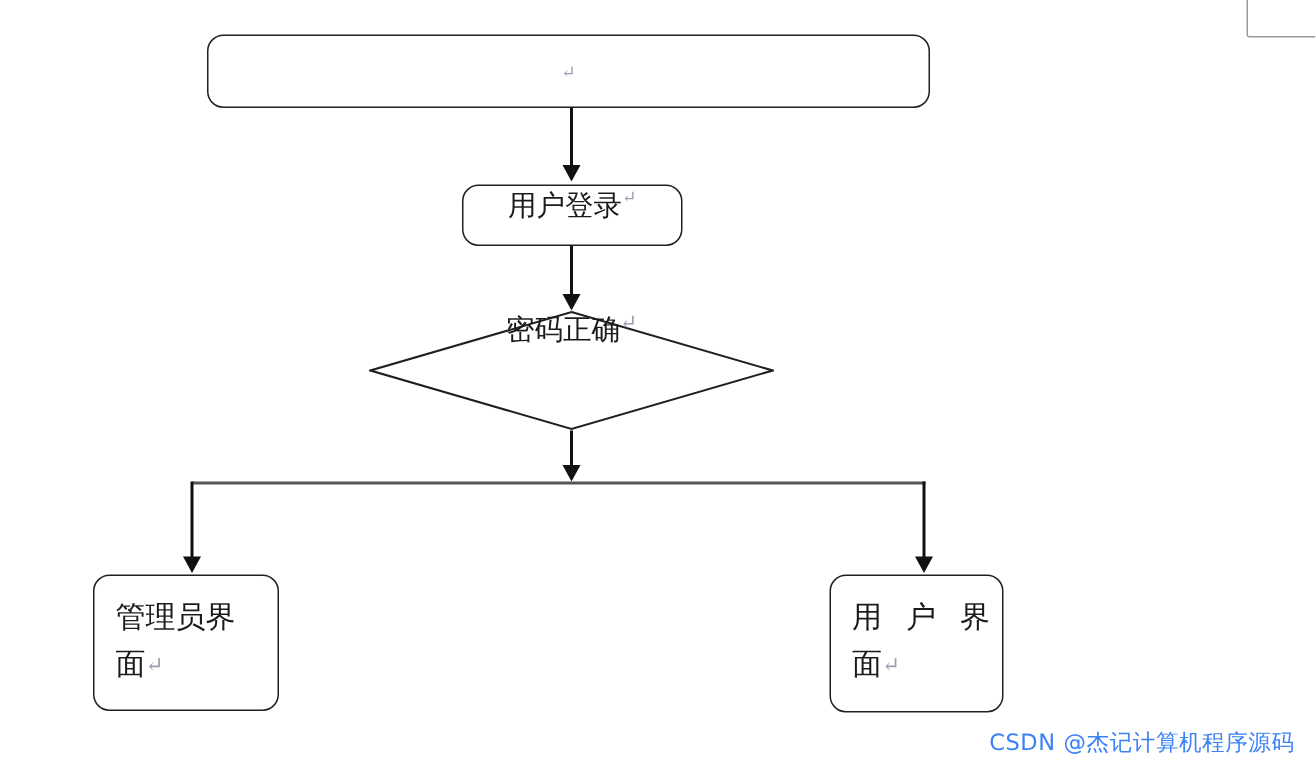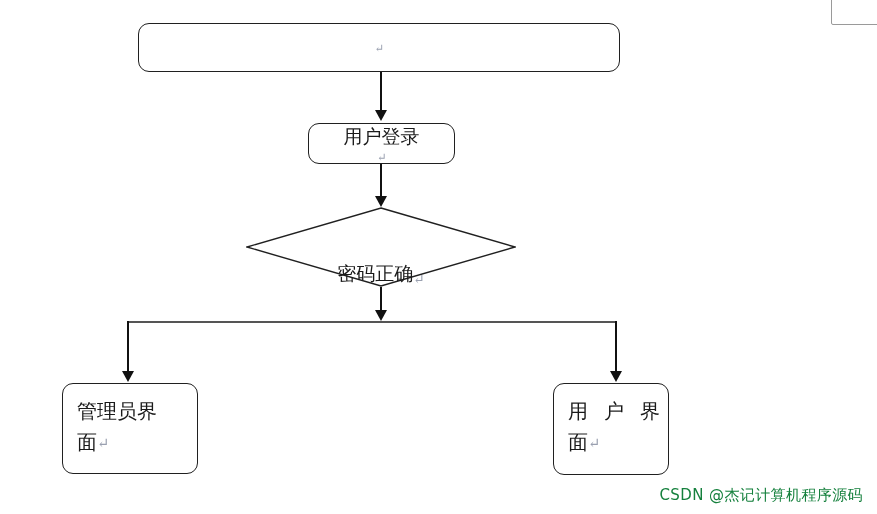--- a/index.html
+++ b/index.html
@@ -38,28 +38,28 @@
     left: 138px; top: 23px;
     width: 482px; height: 49px;
     display: flex; align-items: center; justify-content: center;
   }
   #node-app .txt { font-size: 21px; letter-spacing: 0.5px; }
 
   
   #node-login {
     left: 308px; top: 123px;
     width: 147px; height: 41px;
-    display: flex; align-items: center; justify-content: center; flex-direction: column;
+    display: flex; justify-content: center;
   }
   #node-login .txt { font-size: 19px; }
 
   
   #node-admin {
     left: 62px; top: 383px;
-    width: 136px; height: 91px;
+    width: 124px; height: 91px;
     padding: 12px 0 0 14px;
   }
   #node-admin .txt { font-size: 20px; line-height: 31px; width: 96px; }
 
   #node-user {
     left: 553px; top: 383px;
     width: 116px; height: 92px;
     padding: 12px 0 0 14px;
   }
   #node-user .txt {
@@ -71,21 +71,21 @@
   
   #node-decision {
     position: absolute;
     left: 246px; top: 207px;
     width: 270px; height: 80px;
   }
   #node-decision svg { position: absolute; left: 0; top: 0; }
   #node-decision .dlabel {
     position: absolute;
     left: 0; top: 0; width: 270px; height: 80px;
-    display: flex; align-items: flex-end; justify-content: center;
+    display: flex; align-items: flex-start; justify-content: center;
     font-size: 19px;
     color: #1a1a1a;
     font-family: "DejaVu Serif", "Liberation Serif", serif;
   }
 
   
   .conn { position: absolute; }
   .vline {
     position: absolute;
     width: 1.6px;
@@ -113,21 +113,21 @@
     border-radius: 2px;
     background: transparent;
   }
 
   
   #watermark {
     position: absolute;
     right: 14px; bottom: 9px;
     font-family: "DejaVu Sans", "Liberation Sans", sans-serif;
     font-size: 15px;
-    color: #15803d;
+    color: #3b82f6;
     letter-spacing: 0.4px;
     white-space: nowrap;
   }
 
   .pilcrow { color: #9aa0b0; font-size: 0.72em; vertical-align: 0.06em; }
 </style>
 </head>
 <body>
 
 <div id="canvas">

